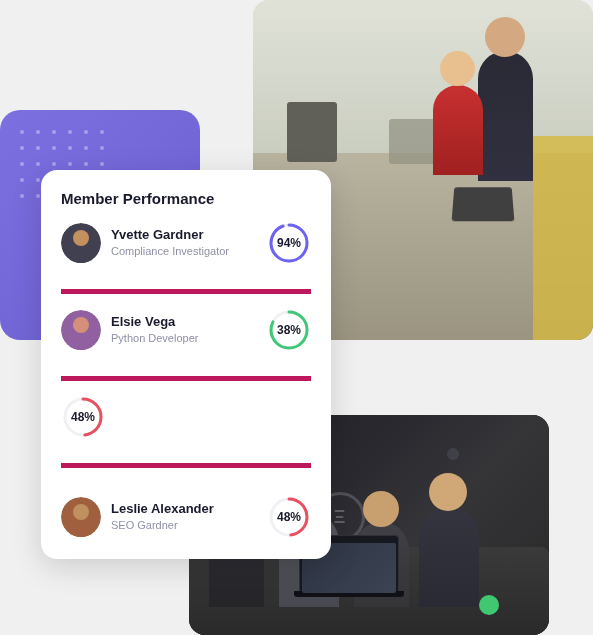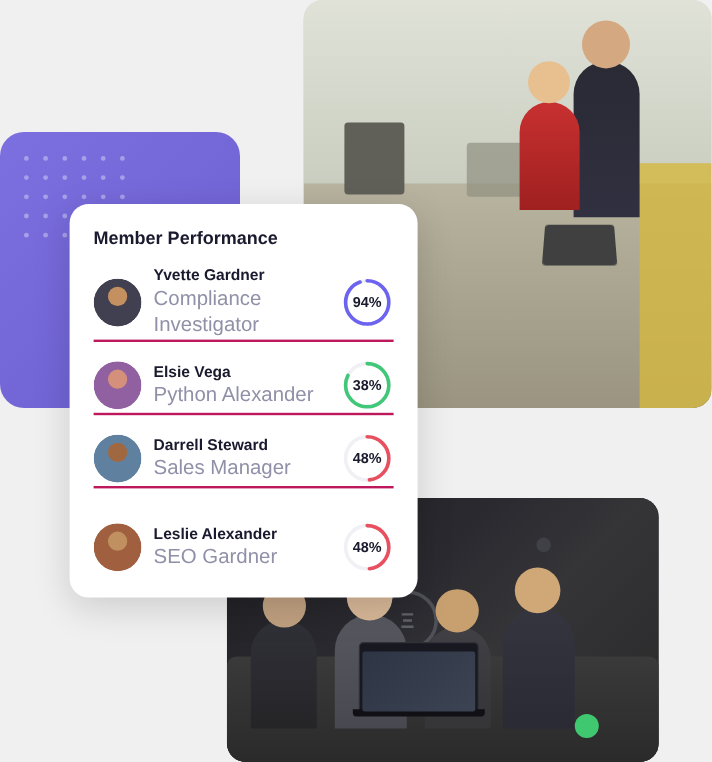--- a/index.html
+++ b/index.html
@@ -70,43 +70,43 @@
       width: 4px;
       height: 4px;
       background: rgba(255,255,255,0.7);
       border-radius: 50%;
     }
 
     
     .performance-card {
       position: absolute;
       top: 170px;
-      left: 58px;
+      left: 41px;
       width: 290px;
       background: white;
       border-radius: 16px;
       padding: 20px;
       box-shadow: 0 8px 30px rgba(0,0,0,0.15);
       z-index: 10;
     }
 
     .card-title {
       font-size: 15px;
       font-weight: 600;
       color: #1a1a2e;
       margin-bottom: 14px;
     }
 
     .member-row {
       display: flex;
       align-items: center;
       justify-content: space-between;
       margin-bottom: 14px;
-      padding-bottom: 1px;
-      border-bottom: 2px solid #be185d;
+      padding-bottom: 24px;
+      border-bottom: 5px solid #be185d;
     }
 
     .member-row:last-child {
       margin-bottom: 0;
       padding-bottom: 0;
       border-bottom: none;
       margin-top: 27px;
     }
 
     .member-left {
@@ -124,21 +124,21 @@
     }
 
     .member-info .name {
       font-size: 13px;
       font-weight: 600;
       color: #1a1a2e;
       line-height: 1.3;
     }
 
     .member-info .role {
-      font-size: 17px;
+      font-size: 11px;
       color: #9090a8;
       line-height: 1.3;
     }
 
     
     .progress-circle {
       width: 44px;
       height: 44px;
       position: relative;
       flex-shrink: 0;
@@ -322,46 +322,32 @@
       <div class="avatar">
         <svg width="40" height="40" viewBox="0 0 40 40">
           <circle cx="20" cy="20" r="20" fill="#9060a0"></circle>
           <circle cx="20" cy="15" r="8" fill="#d4907a"></circle>
           <ellipse cx="20" cy="34" rx="12" ry="10" fill="#9060a0"></ellipse>
           <circle cx="20" cy="15" r="7" fill="#d4907a"></circle>
         </svg>
       </div>
       <div class="member-info">
         <div class="name">Elsie Vega</div>
-        <div class="role">Python Alexander</div>
+        <div class="role">Python Developer</div>
       </div>
     </div>
     <div class="progress-circle">
       <svg viewBox="0 0 44 44">
         <circle class="bg-circle" cx="22" cy="22" r="18"></circle>
         <circle class="fg-circle" cx="22" cy="22" r="18" stroke="#40c878" stroke-dasharray="113.09733552923255" stroke-dashoffset="20.357520395261865"></circle>
       </svg>
       <span class="progress-label">38%</span>
     </div>
   </div>
         <div class="member-row">
-    <div class="member-left">
-      <div class="avatar">
-        <svg width="40" height="40" viewBox="0 0 40 40">
-          <circle cx="20" cy="20" r="20" fill="#6080a0"></circle>
-          <circle cx="20" cy="15" r="8" fill="#a06840"></circle>
-          <ellipse cx="20" cy="34" rx="12" ry="10" fill="#6080a0"></ellipse>
-          <circle cx="20" cy="15" r="7" fill="#a06840"></circle>
-        </svg>
-      </div>
-      <div class="member-info">
-        <div class="name">Darrell Steward</div>
-        <div class="role">Sales Manager</div>
-      </div>
-    </div>
     <div class="progress-circle">
       <svg viewBox="0 0 44 44">
         <circle class="bg-circle" cx="22" cy="22" r="18"></circle>
         <circle class="fg-circle" cx="22" cy="22" r="18" stroke="#e85060" stroke-dasharray="113.09733552923255" stroke-dashoffset="58.81061447520093"></circle>
       </svg>
       <span class="progress-label">48%</span>
     </div>
   </div>
         <div class="member-row">
     <div class="member-left">

